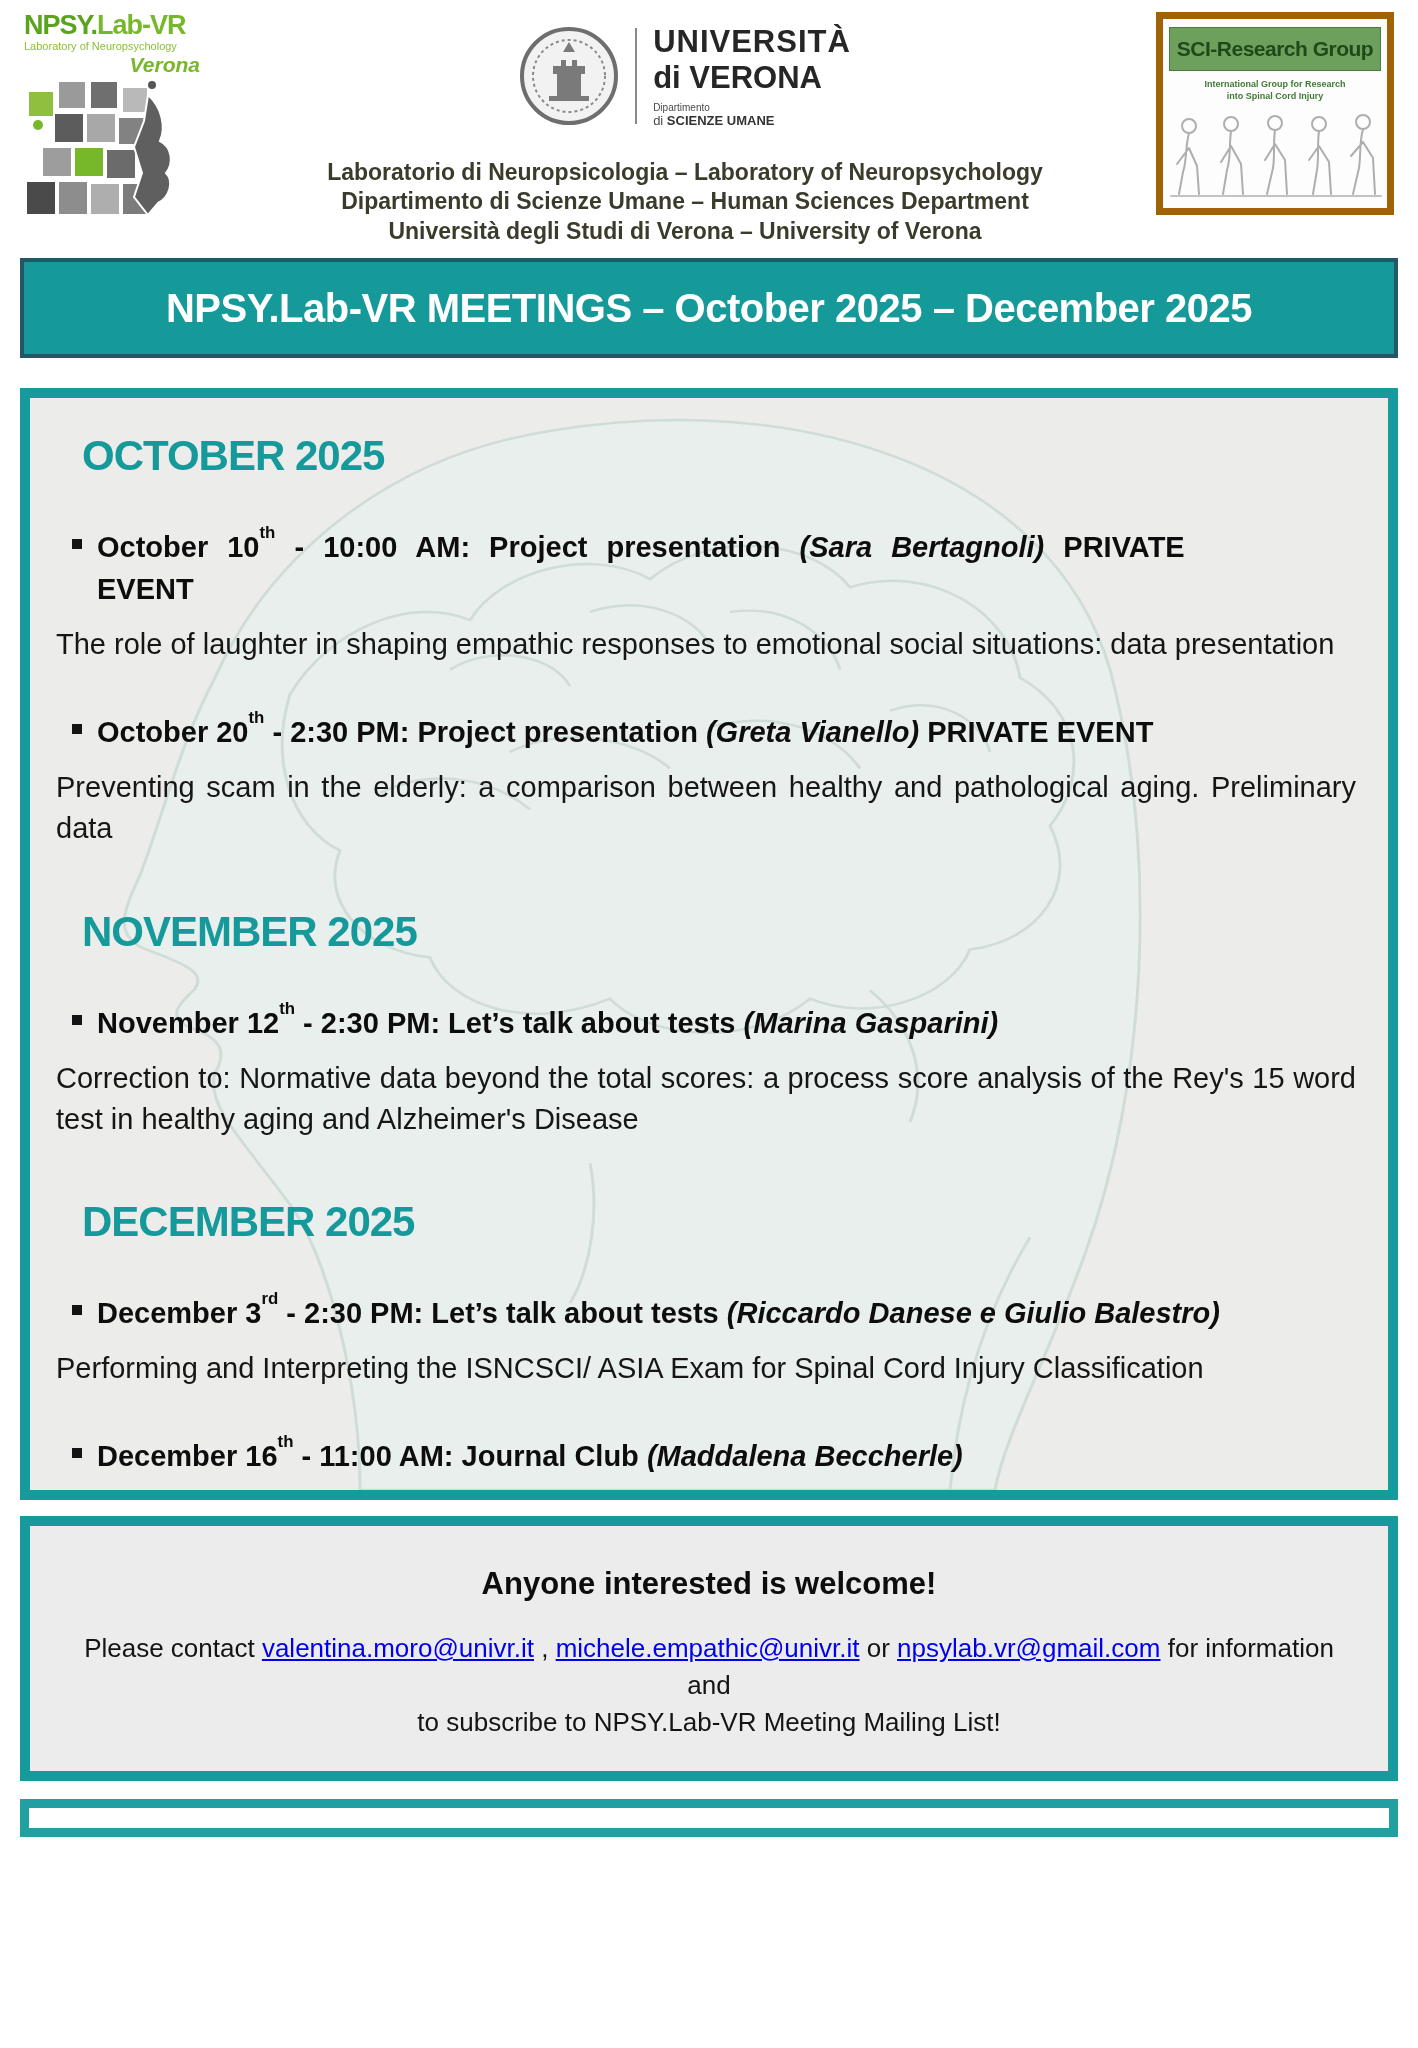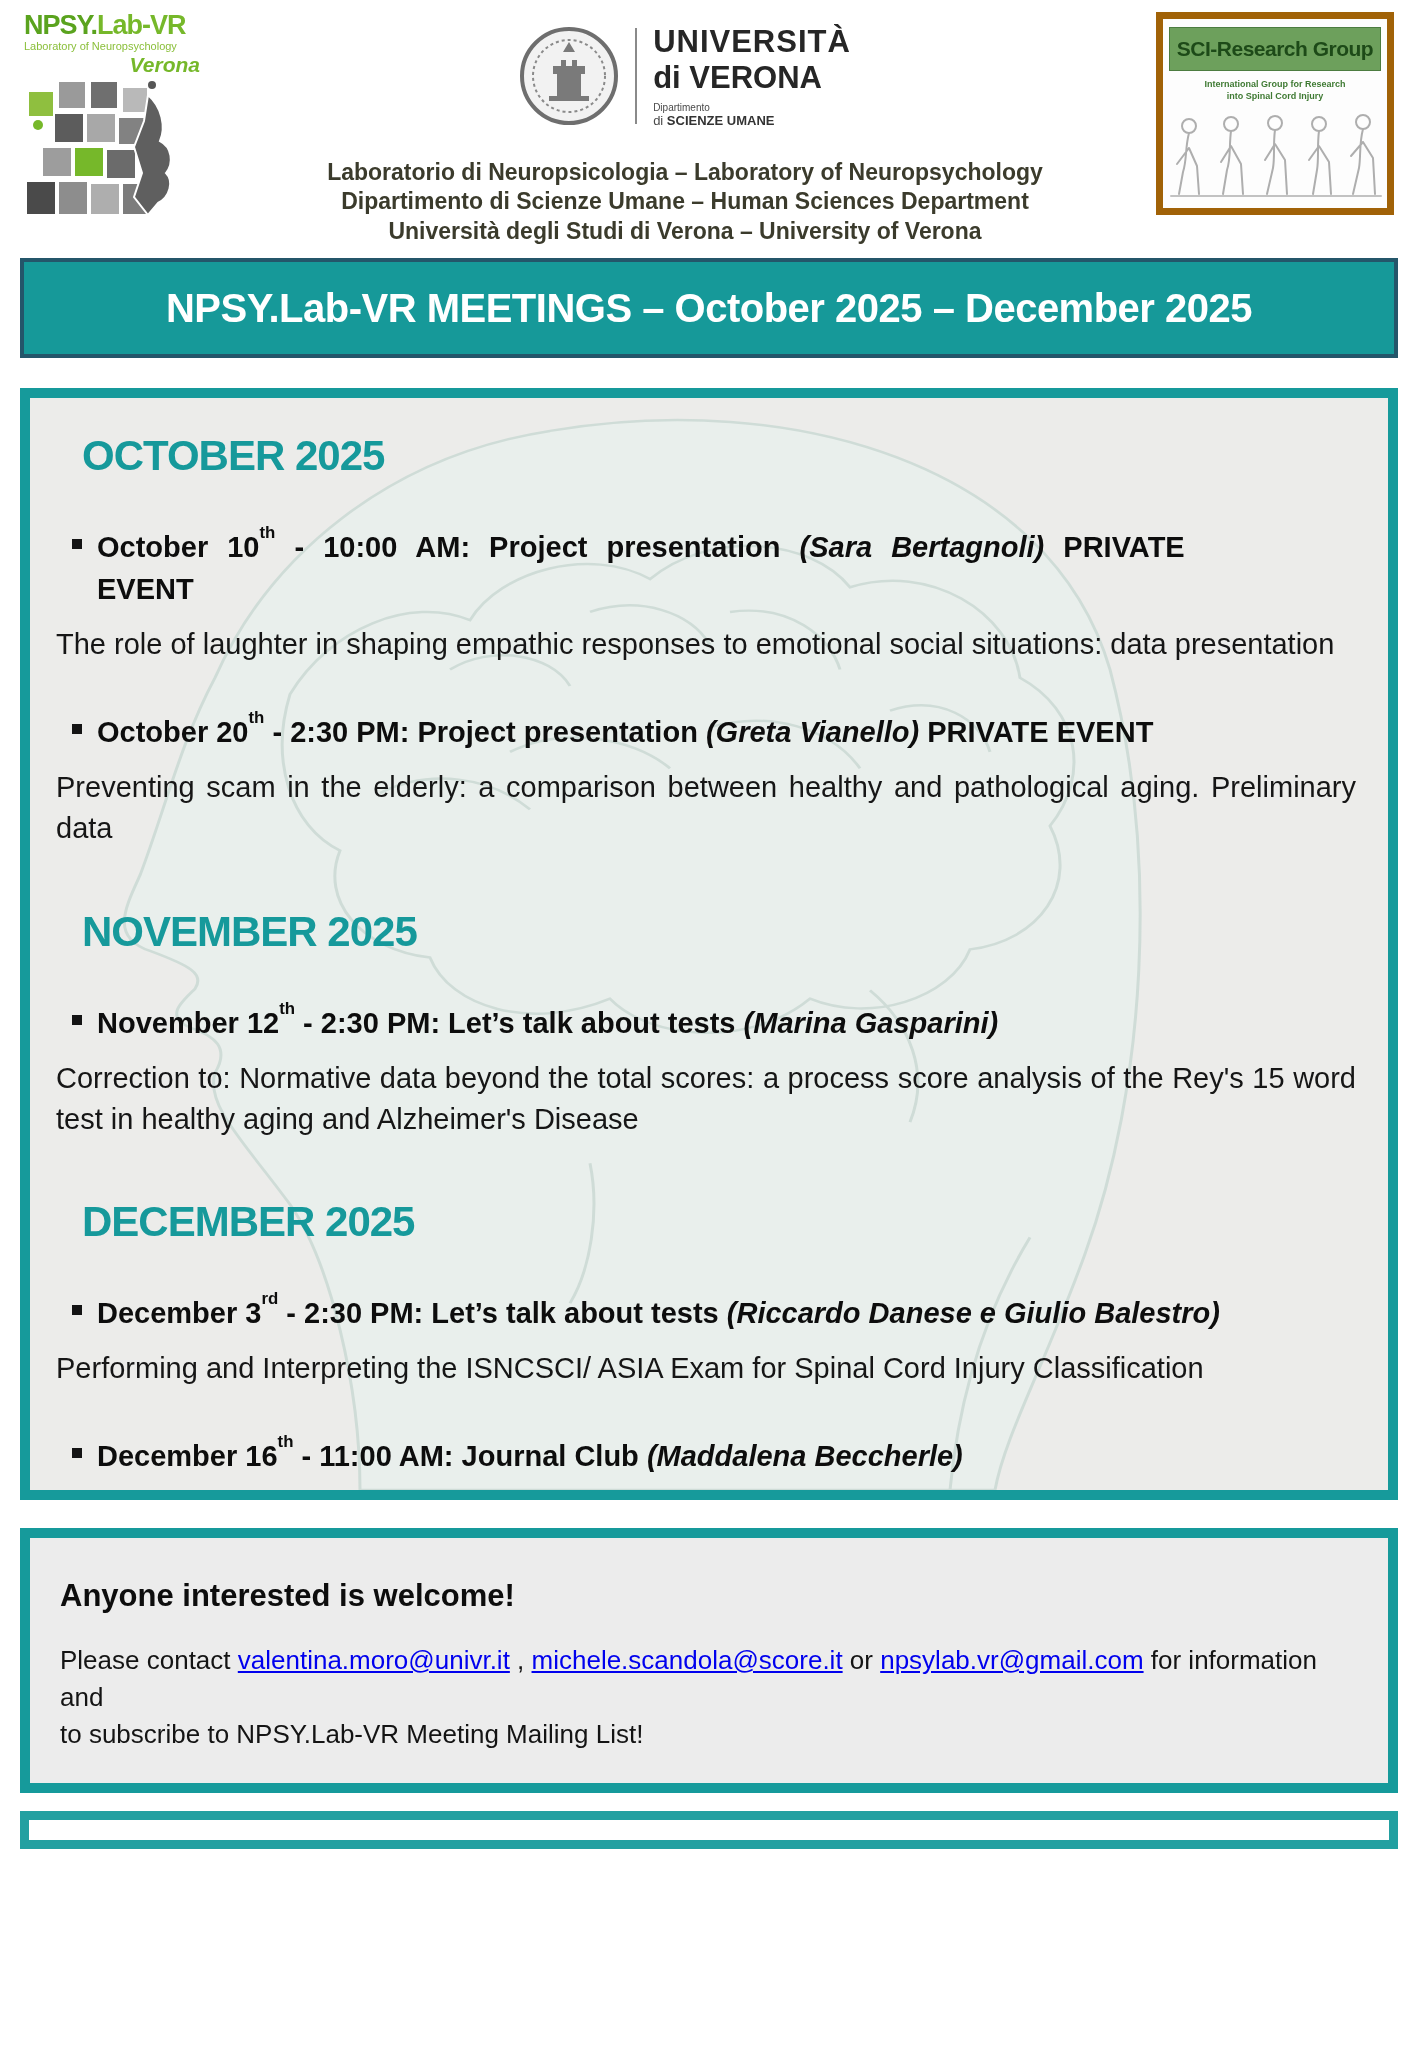--- a/index.html
+++ b/index.html
@@ -97,24 +97,25 @@
   .event-desc {
     font-size: 29px;
     line-height: 1.42;
     color: #161616;
     margin: 14px 0 0 2px;
   }
   .justify { text-align: justify; }
 
   
   .welcome-box {
-    margin-top: 28px;
+    margin-top: 16px;
     border: 10px solid #169a9b;
     background: #ececec;
     padding: 40px 30px 30px 30px;
+    text-align: center;
   }
   .welcome-title { font-weight: bold; font-size: 31px; color: #0d0d0d; }
   .welcome-contact { margin-top: 28px; font-size: 26px; color: #141414; line-height: 1.42; }
   .welcome-contact a, .website-bar a { color: #0000ee; text-decoration: underline; }
 
   
   .website-bar {
     margin-top: 18px;
     border: 9px solid #22a0a1;
     background: #ffffff;
@@ -289,21 +290,21 @@
         </div>
       </div>
       <p class="event-desc">Dysautonomia in Alzheimer’s Disease: A Systematic Review</p>
 
     </div>
   </main>
 
   <div class="welcome-box">
     <div class="welcome-title">Anyone interested is welcome!</div>
     <div class="welcome-contact">
-      <span>Please contact </span><a href="#">valentina.moro@univr.it</a><span> , </span><a href="#">michele.scandola@score.it</a><span> or </span><a href="#">npsylab.vr@gmail.com</a><span> for information and</span>
+      <span>Please contact </span><a href="#">valentina.moro@univr.it</a><span> , </span><a href="#">michele.empathic@univr.it</a><span> or </span><a href="#">npsylab.vr@gmail.com</a><span> for information and</span>
       <br>
       <span>to subscribe to NPSY.Lab-VR Meeting Mailing List!</span>
     </div>
   </div>
 
   <div class="website-bar">
     
   </div>
 
 </div>

